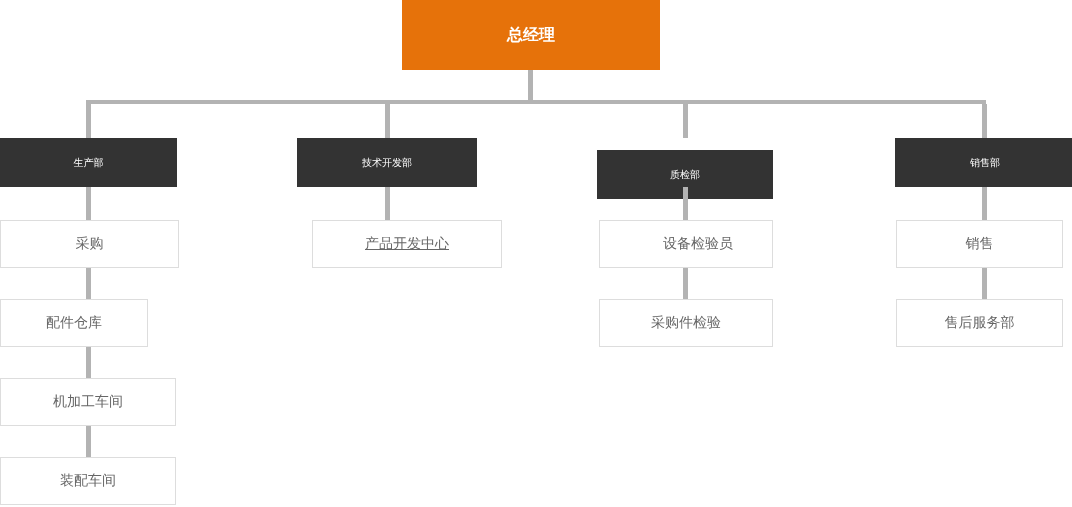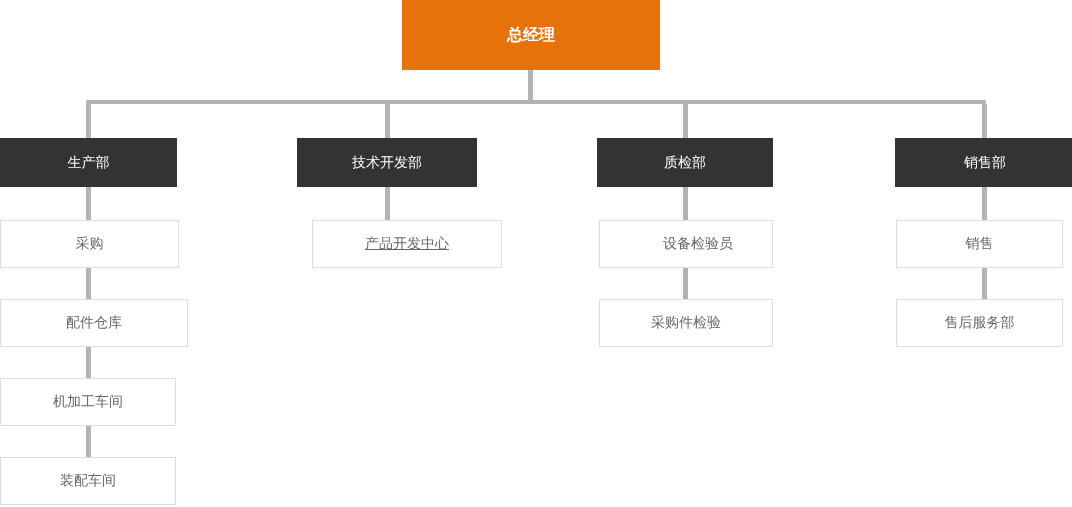--- a/index.html
+++ b/index.html
@@ -28,21 +28,21 @@
     left: 402px; top: 0; width: 258px; height: 70px;
     background: var(--root-bg, #E6720A);
     color: var(--root-text, #ffffff);
     font-size: 16px;
     font-weight: bold;
   }
   .dept-node {
     height: 49px; top: 138px;
     background: var(--dept-bg, #333333);
     color: var(--dept-text, #ffffff);
-    font-size: 14px;
+    font-size: 10px;
   }
   .child-node {
     height: 48px;
     background: var(--child-bg, #ffffff);
     border: 1px solid var(--node-border, #dddddd);
     color: var(--child-text, #666666);
     font-size: 14px;
   }
   .v-line, .h-line {
     position: absolute;
@@ -60,31 +60,31 @@
   <div class="v-line" style="left:528px; top:70px; height:30px;"></div>
 
   <div class="h-line" style="left:86px; top:100px; width:900px;"></div>
 
   <div id="columns">
       <div class="v-line" style="left: 86px; top: 104px; height: 34px;"></div>
       <div class="node dept-node" style="left: 0px; width: 177px;">生产部</div>
       <div class="v-line" style="left: 86px; top: 187px; height: 33px;"></div>
       <div class="node child-node" style="left: 0px; top: 220px; width: 179px;">采购</div>
       <div class="v-line" style="left: 86px; top: 268px; height: 31px;"></div>
-      <div class="node child-node" style="left: 0px; top: 299px; width: 188px;">配件仓库</div>
+      <div class="node child-node" style="left: 0px; top: 299px; width: 148px;">配件仓库</div>
       <div class="v-line" style="left: 86px; top: 347px; height: 31px;"></div>
       <div class="node child-node" style="left: 0px; top: 378px; width: 176px;">机加工车间</div>
       <div class="v-line" style="left: 86px; top: 426px; height: 31px;"></div>
       <div class="node child-node" style="left: 0px; top: 457px; width: 176px;">装配车间</div>
       <div class="v-line" style="left: 385px; top: 104px; height: 34px;"></div>
       <div class="node dept-node" style="left: 297px; width: 180px;">技术开发部</div>
       <div class="v-line" style="left: 385px; top: 187px; height: 33px;"></div>
       <div class="node child-node" style="left: 312px; top: 220px; width: 190px; text-decoration: underline;">产品开发中心</div>
       <div class="v-line" style="left: 683px; top: 104px; height: 34px;"></div>
-      <div class="node dept-node" style="left: 597px; width: 176px;">质检部</div>
+      <div class="node dept-node" style="left: 597px; width: 176px; margin-top: 12px;">质检部</div>
       <div class="v-line" style="left: 683px; top: 187px; height: 33px;"></div>
       <div class="node child-node" style="left: 599px; top: 220px; width: 174px; padding-left: 24px;">设备检验员</div>
       <div class="v-line" style="left: 683px; top: 268px; height: 31px;"></div>
       <div class="node child-node" style="left: 599px; top: 299px; width: 174px;">采购件检验</div>
       <div class="v-line" style="left: 982px; top: 104px; height: 34px;"></div>
       <div class="node dept-node" style="left: 895px; width: 180px;">销售部</div>
       <div class="v-line" style="left: 982px; top: 187px; height: 33px;"></div>
       <div class="node child-node" style="left: 896px; top: 220px; width: 167px;">销售</div>
       <div class="v-line" style="left: 982px; top: 268px; height: 31px;"></div>
       <div class="node child-node" style="left: 896px; top: 299px; width: 167px;">售后服务部</div>

